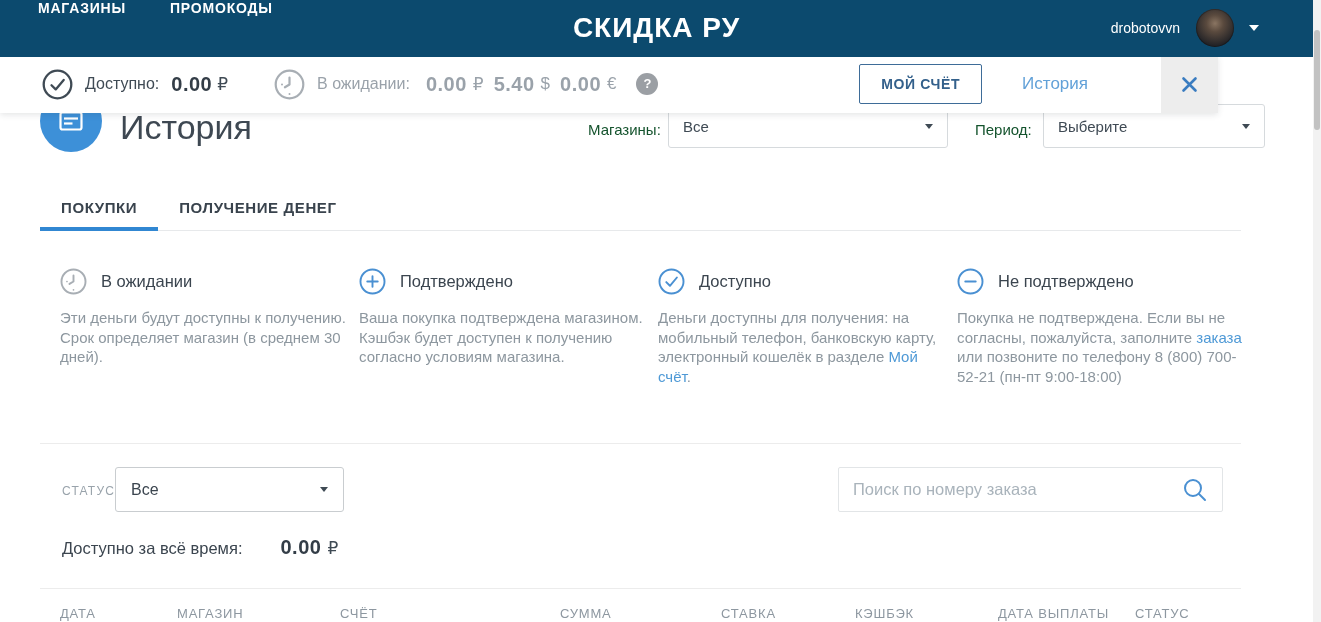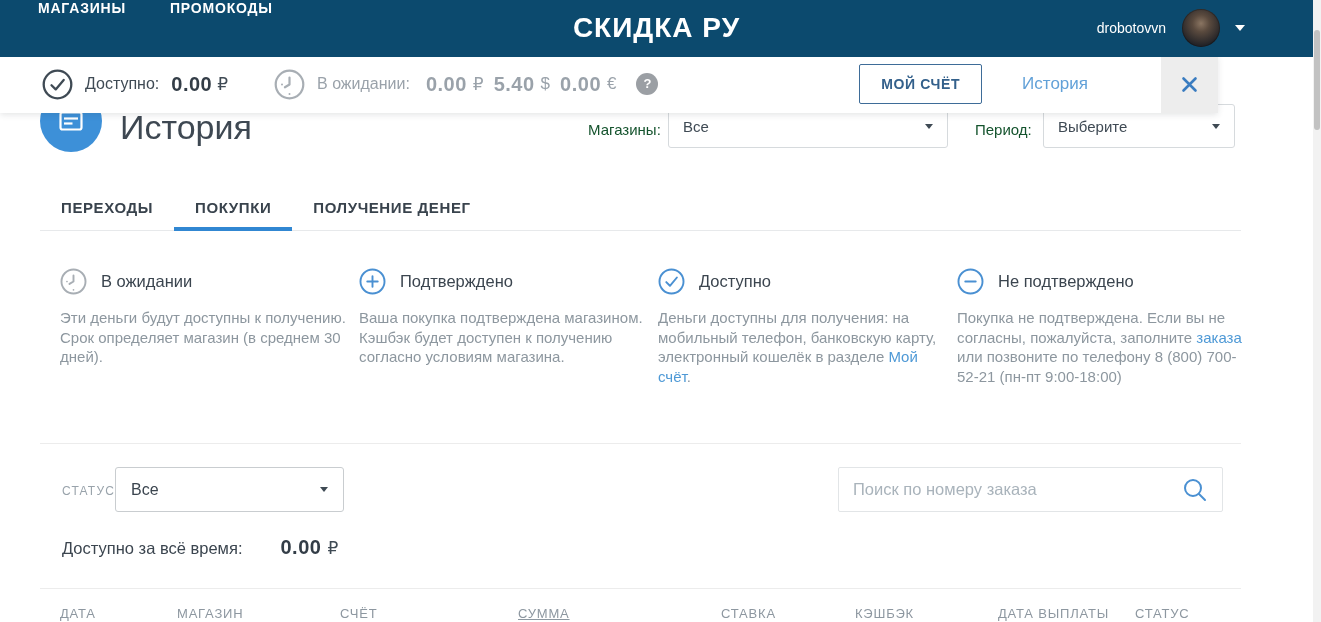--- a/index.html
+++ b/index.html
@@ -9,21 +9,21 @@
 
   
   .topbar { position:absolute; left:0; top:0; width:1313px; height:57px;
             background:#0c4a6e; z-index:20; display:flex; }
   .topnav { display:flex; gap:44px; padding-left:38px; }
   .topnav a { color:#fff; font-size:14px; font-weight:bold; letter-spacing:.8px;
               text-decoration:none; cursor:pointer; }
   .logo { position:absolute; left:50%; transform:translateX(-50%); top:12px;
           color:#fff; font-size:28px; font-weight:bold; letter-spacing:1px; cursor:pointer; }
   .userbox { position:absolute; right:0; top:0; height:55px; display:flex;
-             align-items:center; padding-right:68px; cursor:pointer; }
+             align-items:center; padding-right:54px; cursor:pointer; }
   .username { color:#fff; font-size:14px; }
   .avatar { width:38px; height:38px; border-radius:50%; margin-left:16px;
             background:radial-gradient(circle at 50% 38%, #8a7562 0%, #5a4a3e 28%, #232327 72%, #17171a 100%);
             box-shadow:0 0 0 1px rgba(0,0,0,.25) inset; }
   .caret-white { width:0; height:0; margin-left:15px;
                  border-left:5px solid transparent; border-right:5px solid transparent;
                  border-top:6px solid #ffffff; }
 
   
   .balancebar { position:absolute; left:0; top:55px; width:1218px; height:58px;
@@ -59,21 +59,21 @@
 
   .flt-label { position:absolute; top:121px; font-size:15px; color:#14532d; z-index:2; }
   .flt-box { position:absolute; top:104px; height:44px; background:#fff;
              border:1px solid #d6dadd; border-radius:3px; z-index:1;
              display:flex; align-items:center; padding:0 14px; cursor:pointer; }
   .flt-box .val { font-size:15px; color:#3f4a54; }
   .caret-dark { width:0; height:0; margin-left:auto;
                 border-left:4.5px solid transparent; border-right:4.5px solid transparent;
                 border-top:5.5px solid #3f4a54; }
   #shops-label { left:588px; } #shops-box { left:668px; width:280px; }
-  #period-label { left:975px; } #period-box { left:1043px; width:192px; }
+  #period-label { left:975px; } #period-box { left:1043px; width:222px; }
 
   
   .tabs { position:absolute; left:40px; top:189px; width:1201px; height:42px;
           border-bottom:1px solid #e7e9eb; display:flex; z-index:2; }
   .tab { padding:0 21px; font-size:15px; font-weight:bold; letter-spacing:.6px;
          color:#39434d; line-height:38px; height:42px; cursor:pointer; }
   .tab.active { border-bottom:4px solid #3187d2; }
 
   
   .card { position:absolute; top:268px; width:286px; z-index:2; }
@@ -104,21 +104,21 @@
   .total-row { position:absolute; left:62px; top:536px; display:flex;
                align-items:baseline; z-index:2; }
   .total-label { font-size:16.5px; color:#3b454f; }
   .total-value { font-size:20px; font-weight:bold; color:#333d47; margin-left:38px; letter-spacing:.5px;}
   .total-cur { font-size:17px; color:#3f4a54; margin-left:6px; }
 
   
   .thead { position:absolute; left:0; top:606px; width:1321px; height:16px; z-index:2; }
   .th { position:absolute; font-size:13px; letter-spacing:.8px; color:#8d97a0; white-space:nowrap; }
   .th:nth-child(1){left:60px;} .th:nth-child(2){left:177px;} .th:nth-child(3){left:340px;}
-  .th:nth-child(4){left:518px;text-decoration:underline;} .th:nth-child(5){left:693px;margin-left:28px;} .th:nth-child(6){left:855px;}
+  .th:nth-child(4){left:560px;} .th:nth-child(5){left:693px;margin-left:28px;} .th:nth-child(6){left:855px;}
   .th:nth-child(7){left:998px;} .th:nth-child(8){left:1135px;}
 
   
   .scrollbar { position:absolute; right:0; top:0; width:8px; height:622px;
                background:#f2f2f2; z-index:30; }
   .scroll-thumb { position:absolute; left:1px; top:30px; width:6px; height:100px;
                   border-radius:3px; background:#c2c2c2; cursor:pointer; }
 </style>
 </head>
 <body>
@@ -185,21 +185,20 @@
     <span class="val">Все</span>
     <span class="caret-dark"></span>
   </div>
   <span class="flt-label" id="period-label">Период:</span>
   <div class="flt-box" id="period-box">
     <span class="val">Выберите</span>
     <span class="caret-dark"></span>
   </div>
 
   <div class="tabs">
-    <div class="tab">ПЕРЕХОДЫ</div>
     <div class="tab active">ПОКУПКИ</div>
     <div class="tab">ПОЛУЧЕНИЕ ДЕНЕГ</div>
   </div>
 
   <div class="card" id="card-0">
     <div class="card-head">
       <svg width="27" height="27" viewBox="0 0 31 31">
           <circle cx="15.5" cy="15.5" r="13.8" fill="none" stroke="#a8aeb4" stroke-width="2.2"></circle>
           <path d="M15.5 8.5v7l-4.6 2.8" fill="none" stroke="#a8aeb4" stroke-width="2.2" stroke-linecap="round" stroke-linejoin="round"></path>
           <circle cx="15.5" cy="25" r="1" fill="#a8aeb4"></circle>

